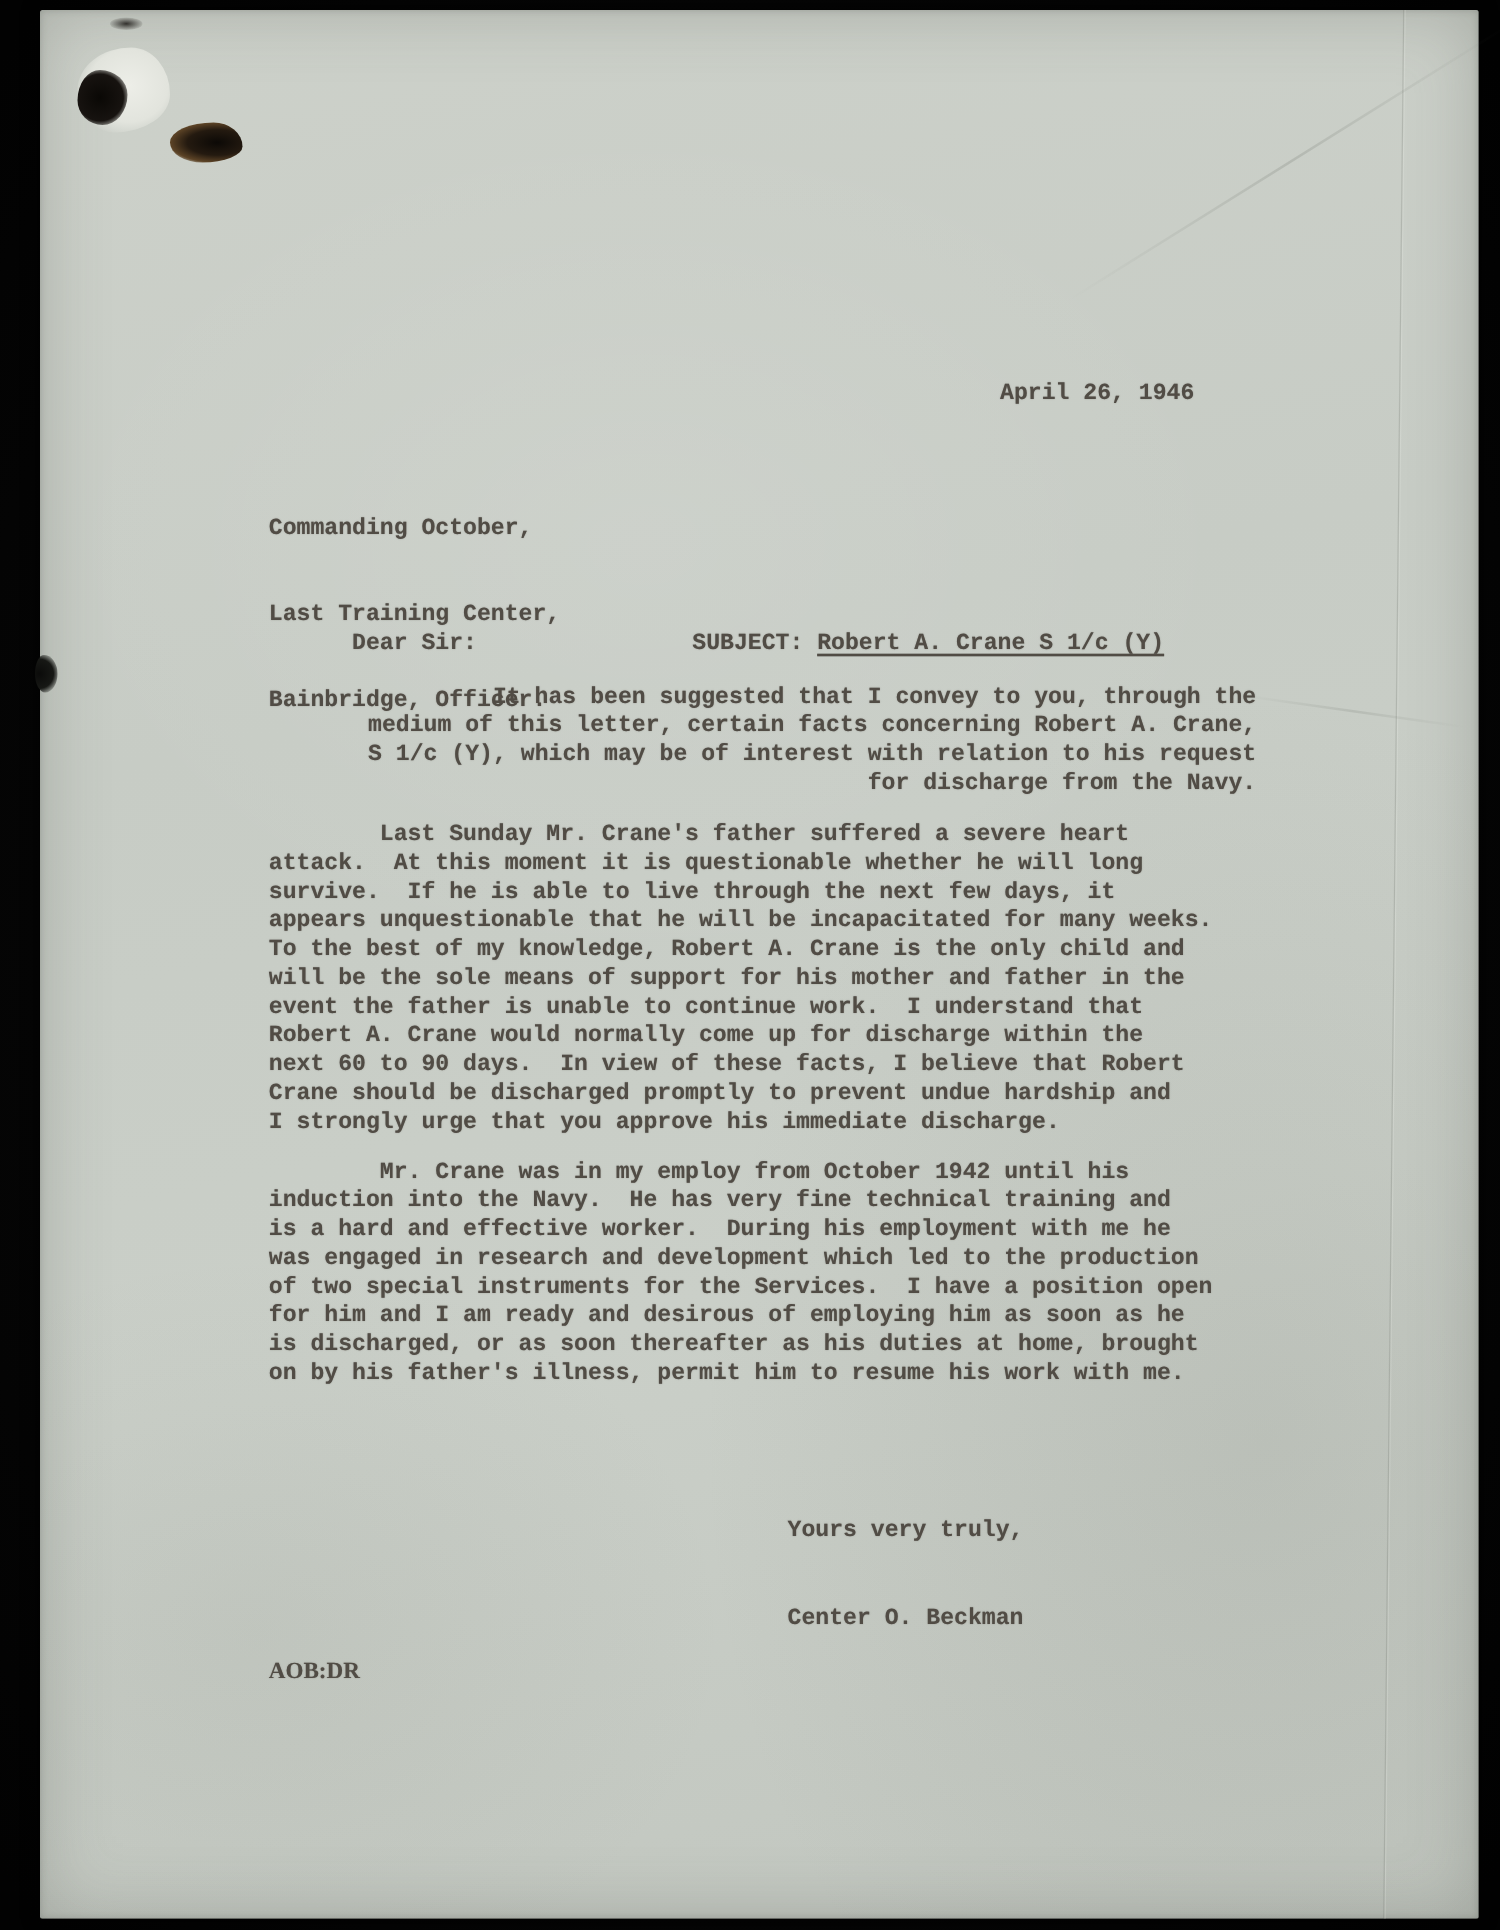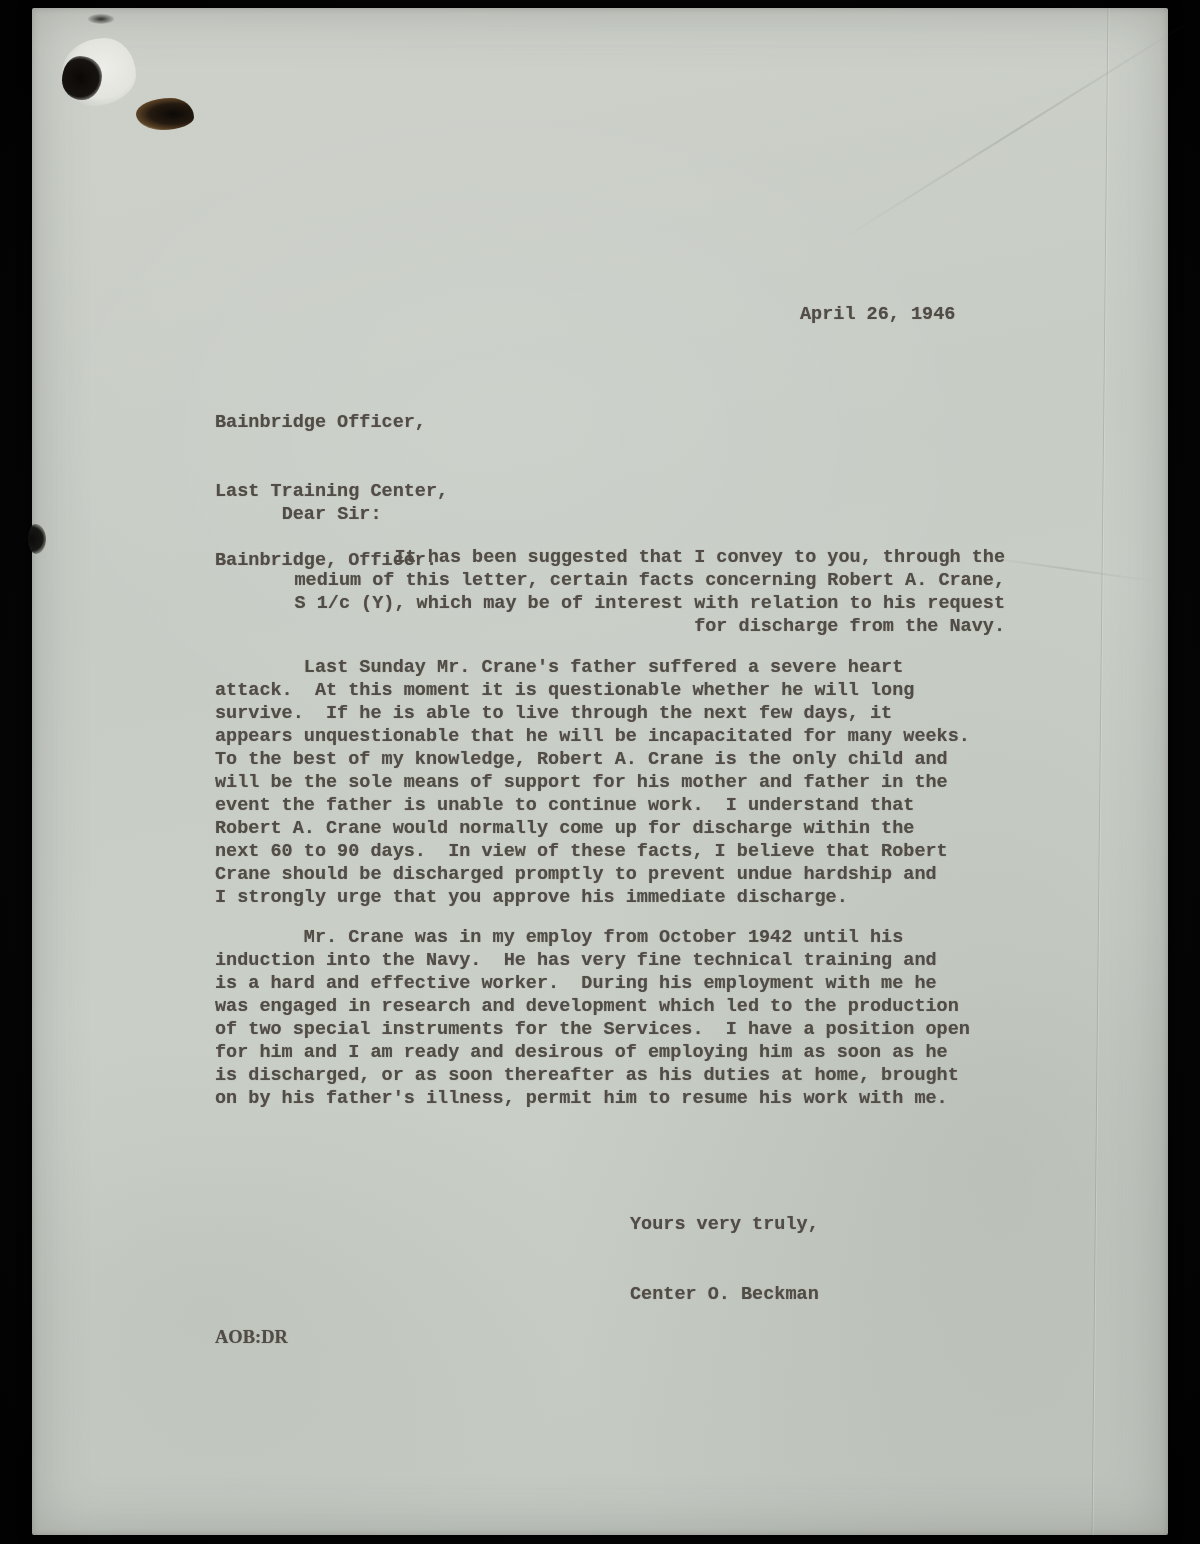--- a/index.html
+++ b/index.html
@@ -27,20 +27,21 @@
     background:
       radial-gradient(ellipse 700px 500px at 42% 28%, rgba(255,255,255,0.09), transparent 70%),
       radial-gradient(ellipse 600px 800px at 85% 75%, rgba(110,115,105,0.14), transparent 75%),
       radial-gradient(ellipse 500px 400px at 15% 85%, rgba(125,130,120,0.10), transparent 75%),
       linear-gradient(168deg, #cdd1ca 0%, #c7ccc5 35%, #cacfc8 65%, #c1c6bf 100%);
     box-shadow:
       inset 0 0 55px rgba(75,80,72,0.28),
       inset 0 0 6px rgba(60,65,58,0.25),
       0 0 14px rgba(0,0,0,0.9);
     border-radius: 2px;
+    padding-left: 15px;
   }
   
   .crease-vertical {
     position: absolute;
     top: 0;
     right: 66px;
     width: 3px;
     height: 100%;
     background: linear-gradient(to right, rgba(90,95,87,0.0), rgba(90,95,87,0.22), rgba(235,238,232,0.25), rgba(90,95,87,0.0));
     transform: rotate(0.6deg);
@@ -147,27 +148,30 @@
 
     <div class="tear-white"></div>
     <div class="tear-hole-1"></div>
     <div class="tear-hole-2"></div>
     <div class="tear-edge"></div>
     <div class="speck-1"></div>
 
     <div class="typed date-line">April 26, 1946</div>
 
     <div class="typed address-block">
-      <div>Bainbridge Officer,</div>
+      <div>Commanding October,</div>
       <div>Last Training Center,</div>
       <div>Bainbridge, Officer.</div>
     </div>
 
     <div class="typed salutation-row">
       <span>Dear Sir:</span>
+      <span class="subject-group">
+        <span>SUBJECT: </span><span class="subject-value">Robert A. Crane S 1/c (Y)</span>
+      </span>
     </div>
 
     <div class="typed para-1">        It has been suggested that I convey to you, through the
 medium of this letter, certain facts concerning Robert A. Crane,
 S 1/c (Y), which may be of interest with relation to his request
 for discharge from the Navy.</div>
 
     <div class="typed para-2">        Last Sunday Mr. Crane's father suffered a severe heart
 attack.  At this moment it is questionable whether he will long
 survive.  If he is able to live through the next few days, it

